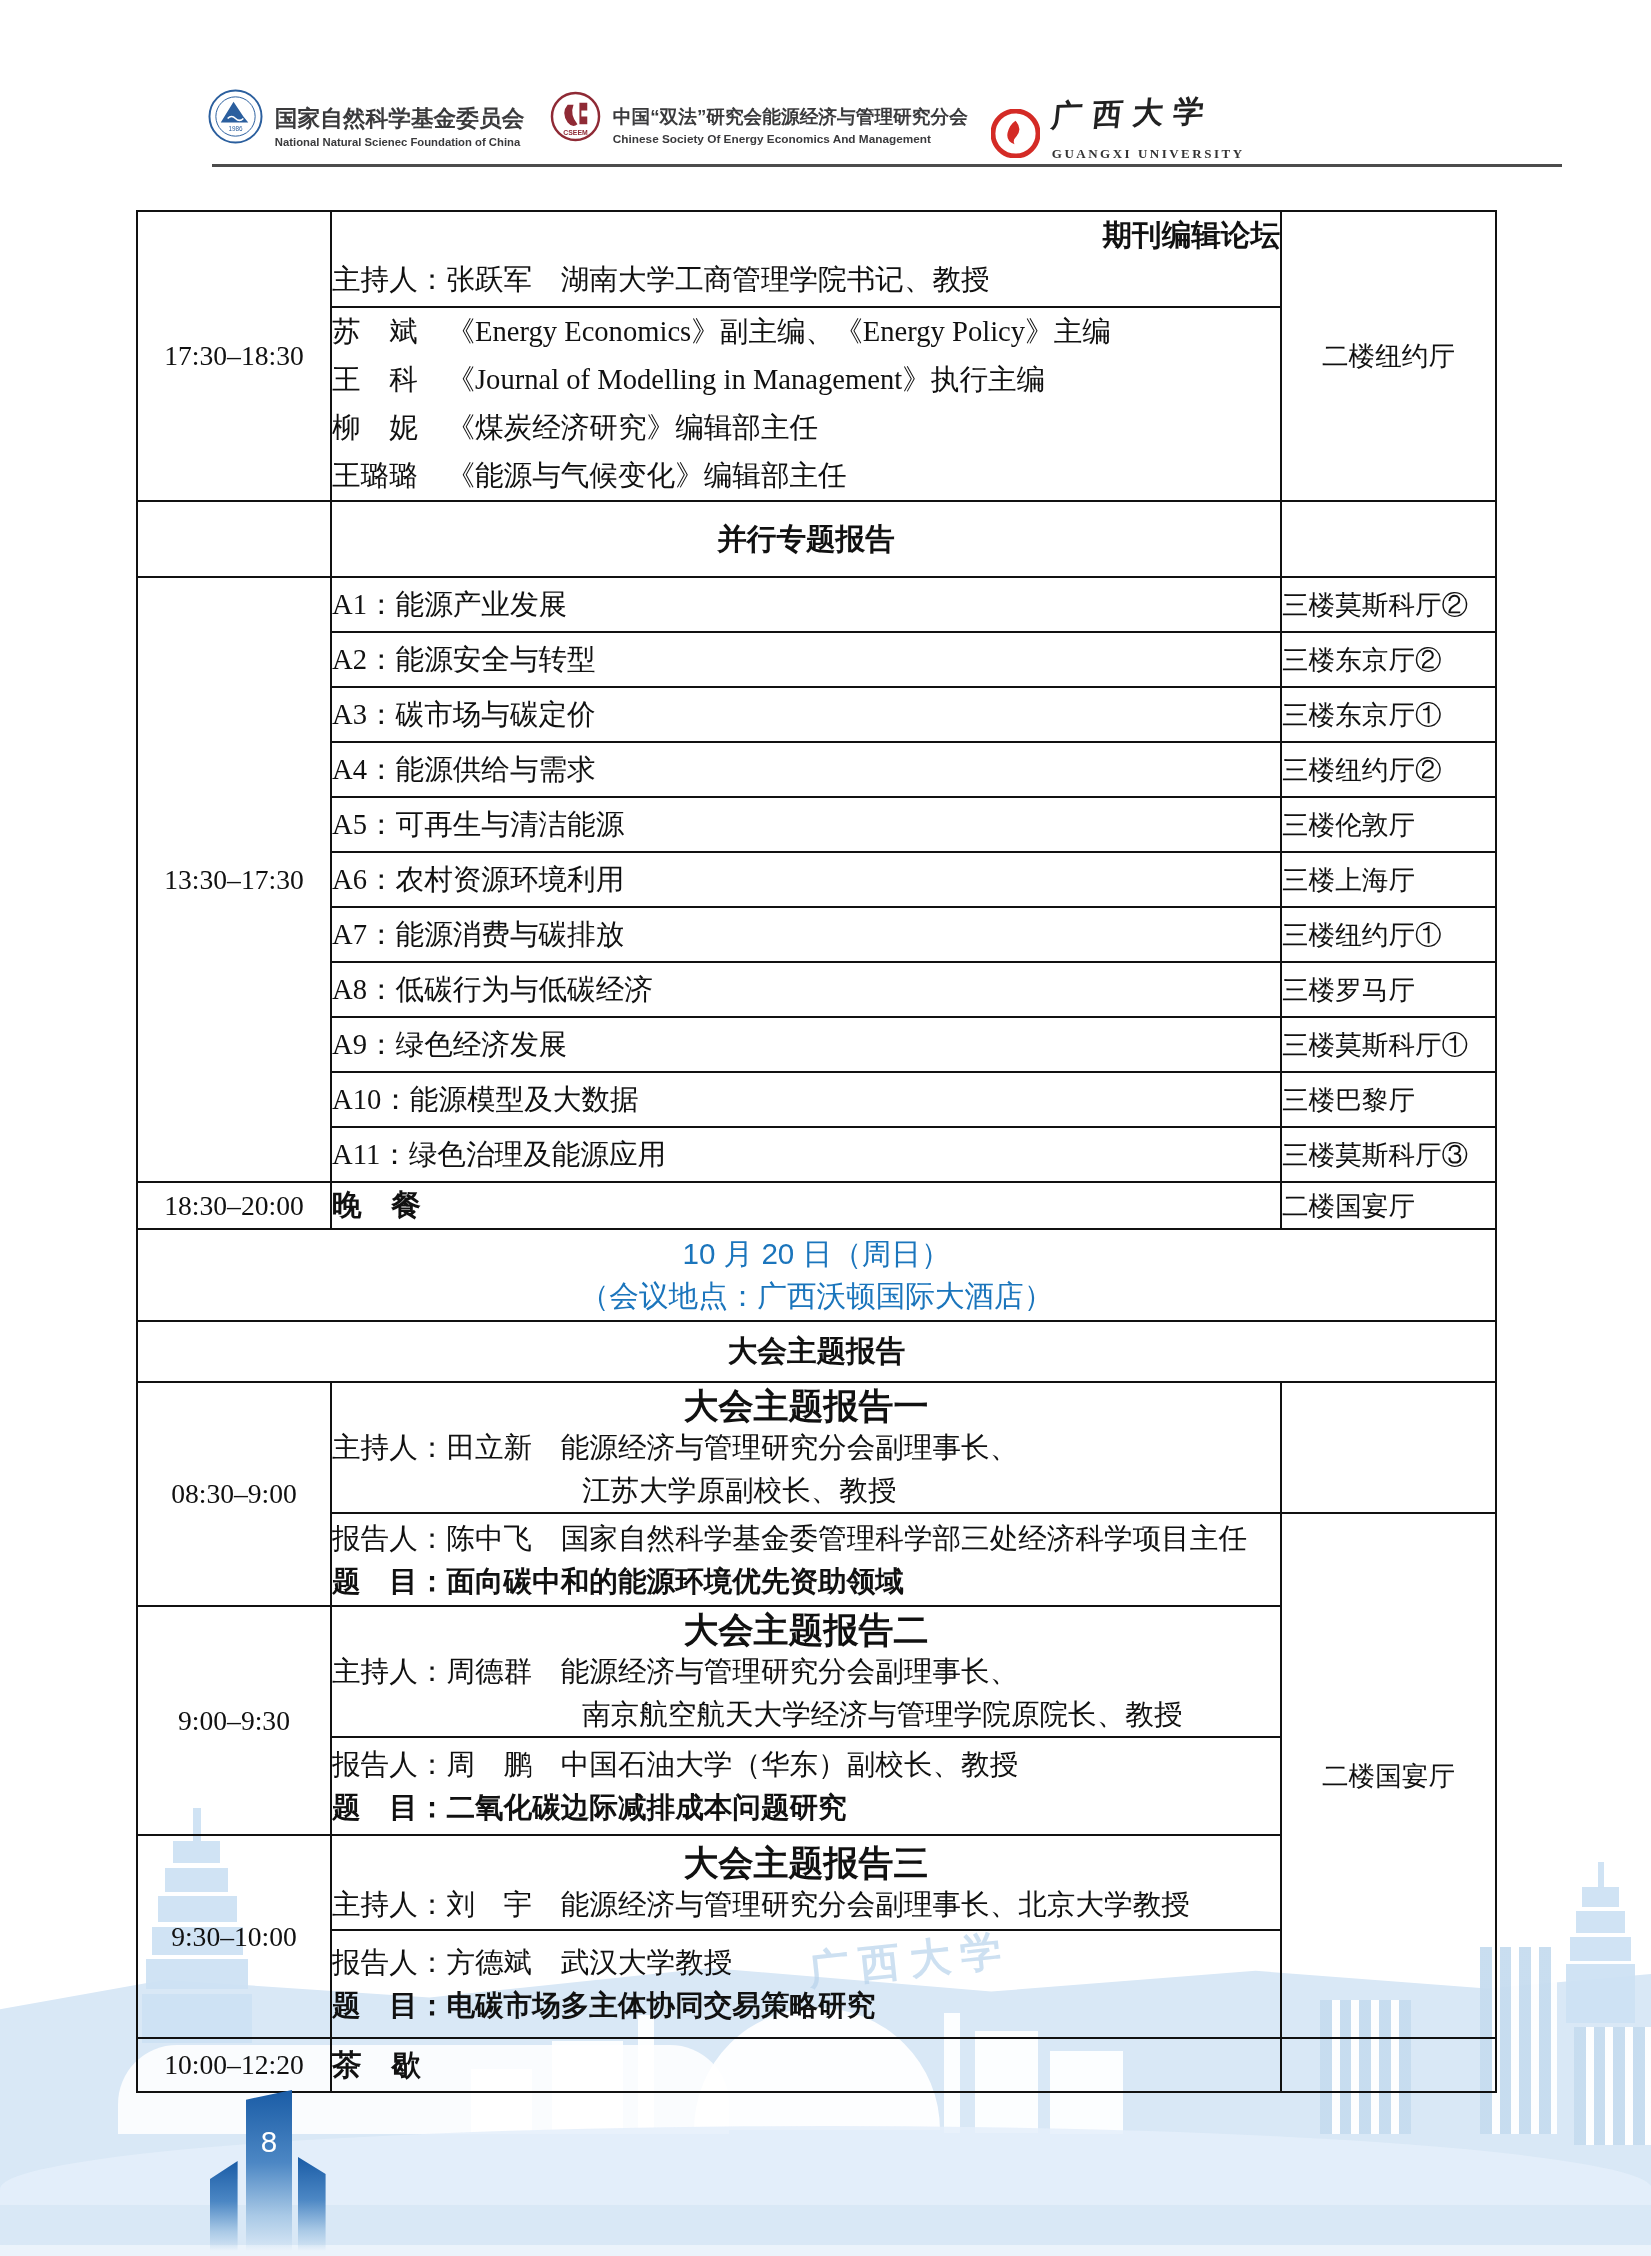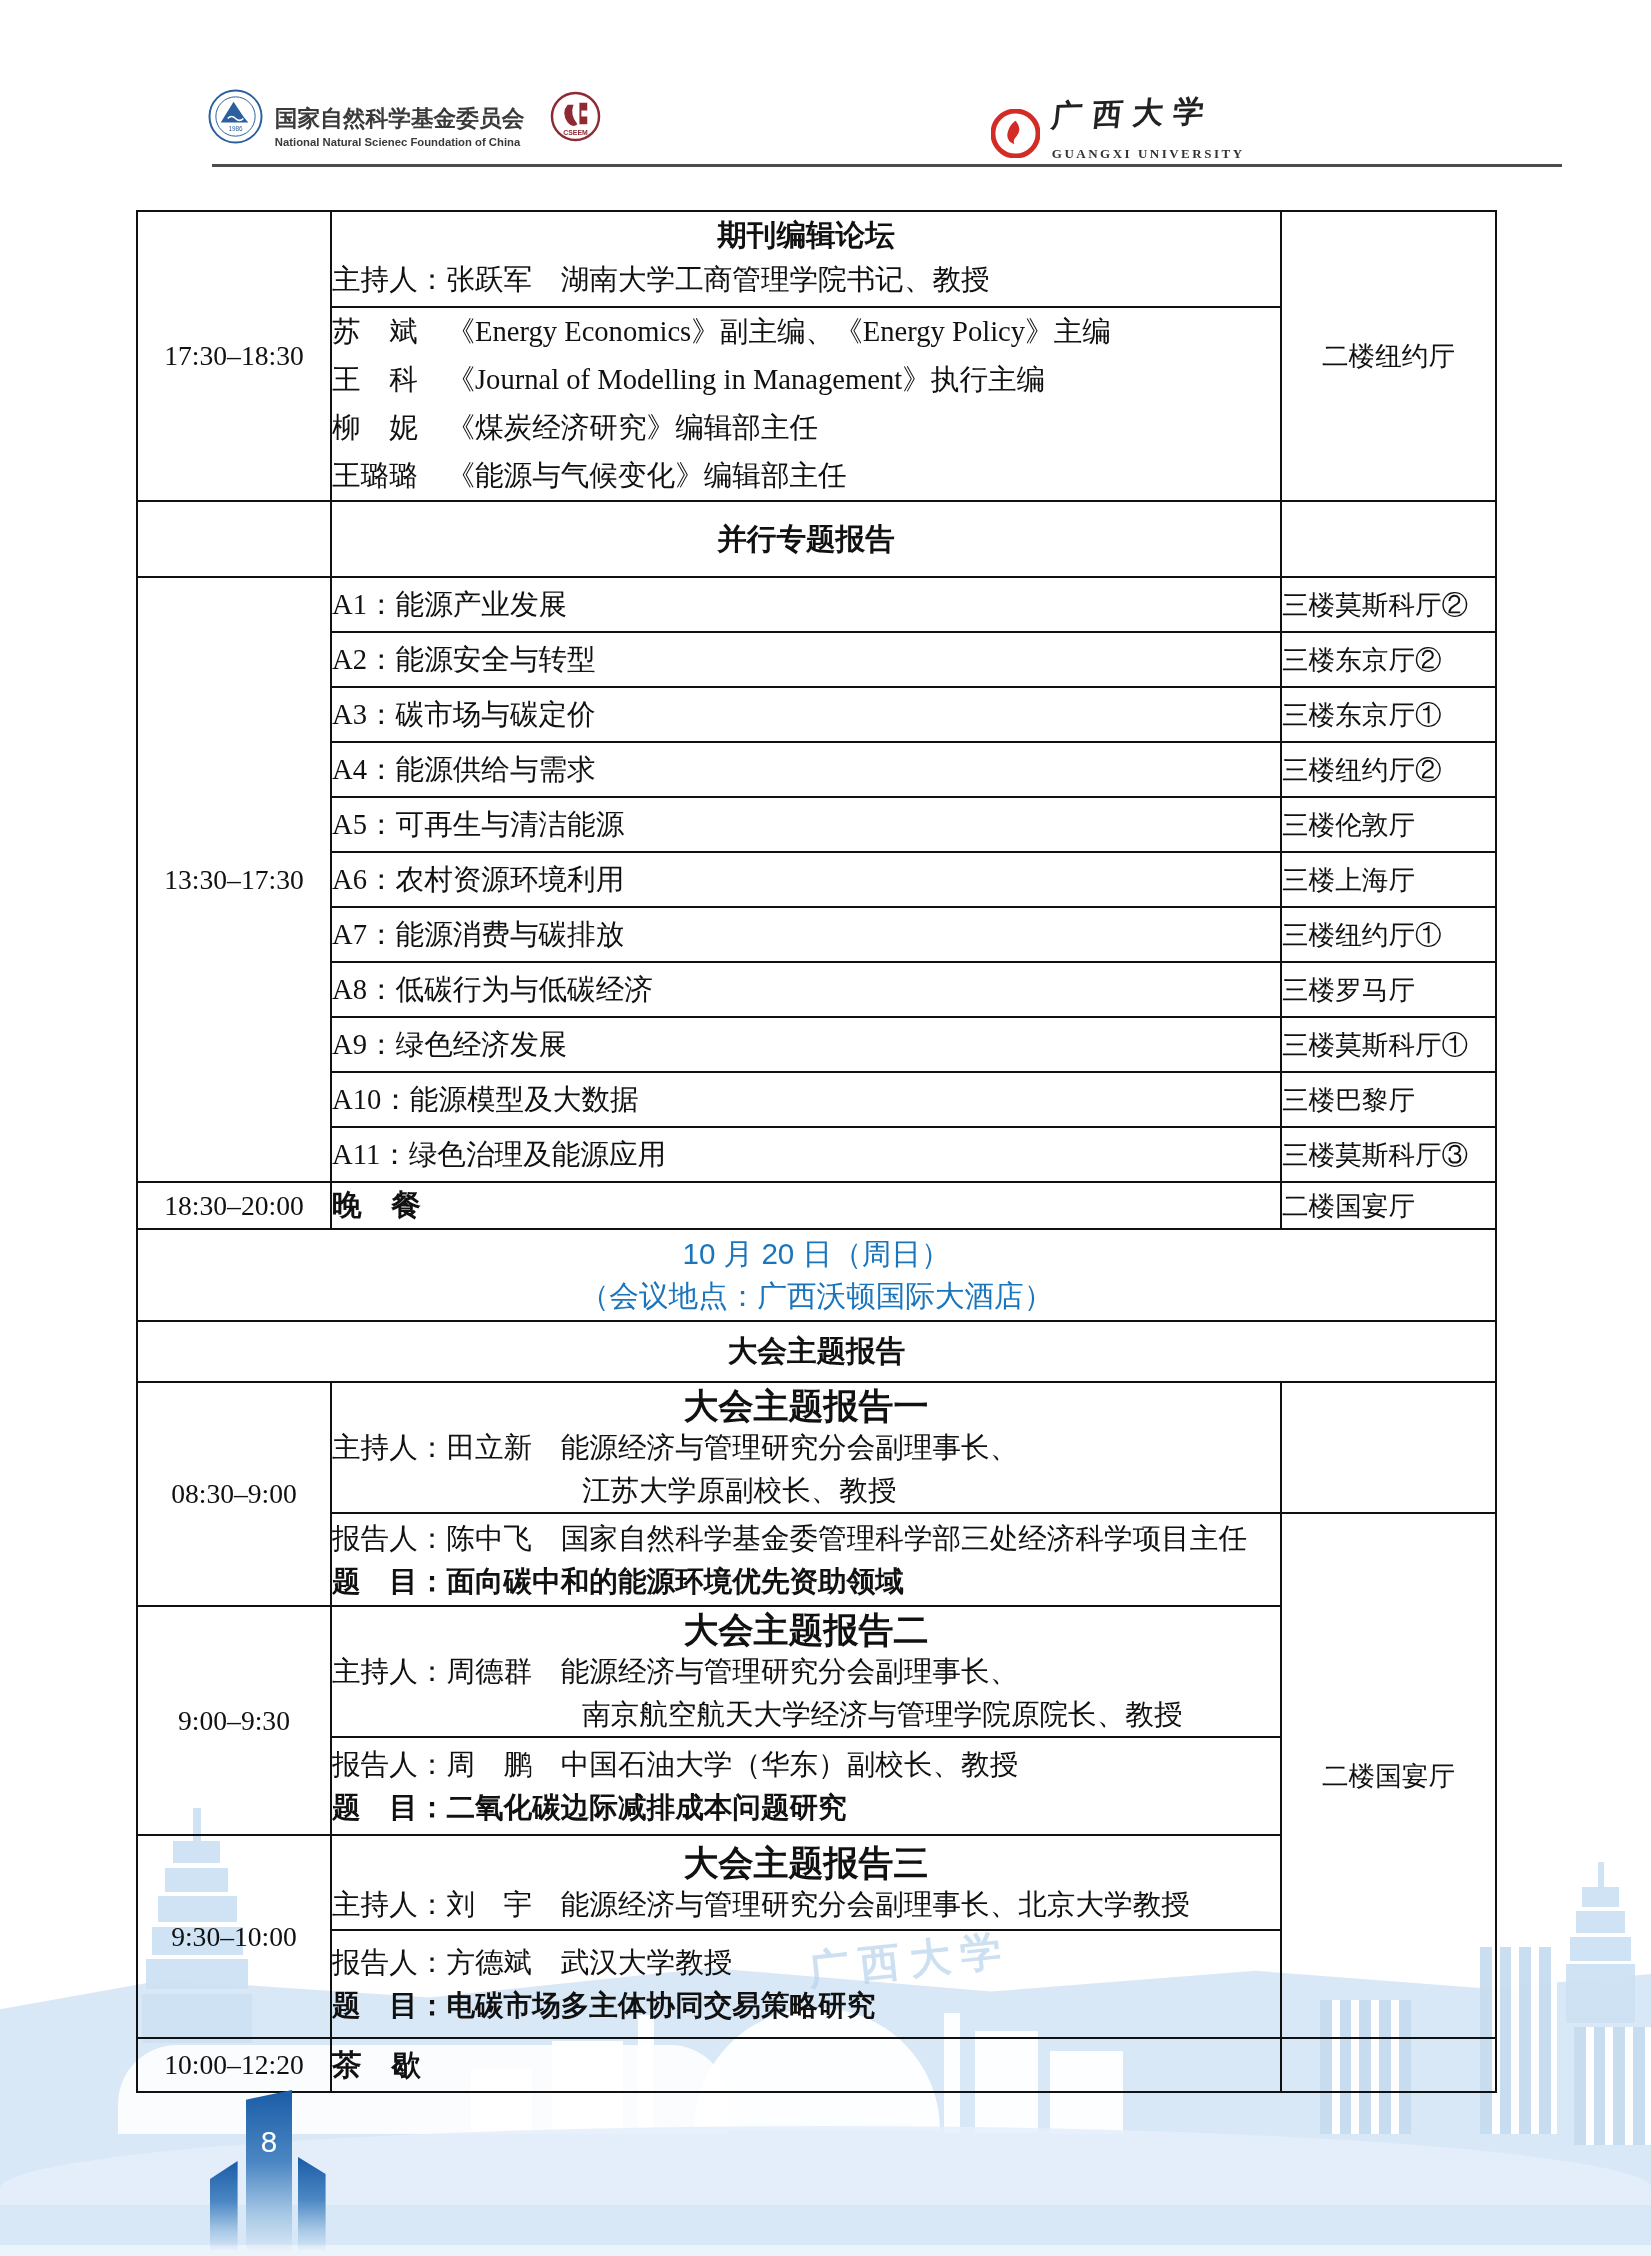--- a/index.html
+++ b/index.html
@@ -35,21 +35,21 @@
   .pagoda-bar{position:absolute;background:#cde2f3;opacity:.95;}
   .wm-text{position:absolute;left:808px;top:1933px;font-size:41px;letter-spacing:9.9px;color:#b9d4ec;opacity:.7;
            transform:rotate(-6deg);font-family:"Liberation Serif",serif;font-weight:700;}
   
   .tbl-wrap{position:absolute;left:136px;top:210px;z-index:1;}
   table.schedule{border-collapse:collapse;table-layout:fixed;width:1358px;}
   table.schedule td{border:2px solid #111;padding:0;vertical-align:middle;background:transparent;}
   .t-time{text-align:center;font-size:27.6px;}
   .loc{font-size:26.6px;padding-left:3px;}
   .loc-center{text-align:center;padding-left:0;}
-  .sec-title{font-family:"Liberation Sans","DejaVu Sans",sans-serif;font-weight:700;font-size:29.6px;text-align:center;}
+  .sec-title{font-family:"Liberation Sans","DejaVu Sans",sans-serif;font-weight:700;font-size:29.6px;text-align:right;}
   .sec-title-cell{font-family:"Liberation Sans","DejaVu Sans",sans-serif;font-weight:700;font-size:29.6px;text-align:center;}
   .vt{vertical-align:top;}
   .pad{padding:5.9px 7.9px 5.9px 11.8px;}
   .line{font-size:28.6px;line-height:47px;white-space:pre-wrap;}
   .forum-list .line{line-height:48px;}
   .apad{padding-left:11.8px;font-size:28.6px;}
   .meal{font-family:"Liberation Sans","DejaVu Sans",sans-serif;font-weight:700;font-size:29.6px;text-align:left;}
   .band{background:#dce9f6;color:#1b75bc;text-align:center;
         font-family:"Liberation Sans","DejaVu Sans",sans-serif;font-size:29.6px;}
   .band .l{line-height:42px;}
@@ -123,20 +123,24 @@
 
   <div class="logo-group lg2">
     <div class="logo-badge">
       <svg width="51" height="51" viewBox="0 0 52 52">
         <circle cx="26" cy="26" r="24" fill="#ffffff" stroke="#8f2a35" stroke-width="2.5"></circle>
         <path d="M18 14 q-7 8 0 18 q5 6 10 2 q-8 -10 -4 -20 Z" fill="#8f2a35"></path>
         <path d="M30 12 h8 v8 h-6 v6 h6 v8 h-8 Z" fill="#8f2a35"></path>
         <text x="26" y="45" text-anchor="middle" font-size="7" fill="#8f2a35" font-weight="bold" font-family="Liberation Sans, sans-serif">CSEEM</text>
       </svg>
     </div>
+    <div class="logo-txt">
+      <div class="cn">中国“双法”研究会能源经济与管理研究分会</div>
+      <div class="en">Chinese Society Of Energy Economics And Management</div>
+    </div>
   </div>
 
   <div class="logo-group lg3">
     <div class="logo-badge">
       <svg width="49" height="49" viewBox="0 0 50 50">
         <circle cx="25" cy="25" r="23" fill="#ffffff" stroke="#d42b26" stroke-width="5"></circle>
         <path d="M25 12 q8 9 0 17 q-3 3 -1 7 q-9 -3 -7 -12 q2 -8 8 -12 Z" fill="#d42b26"></path>
         <circle cx="25" cy="25" r="23" fill="none" stroke="#d42b26" stroke-width="1" stroke-dasharray="1.5 3"></circle>
       </svg>
     </div>

